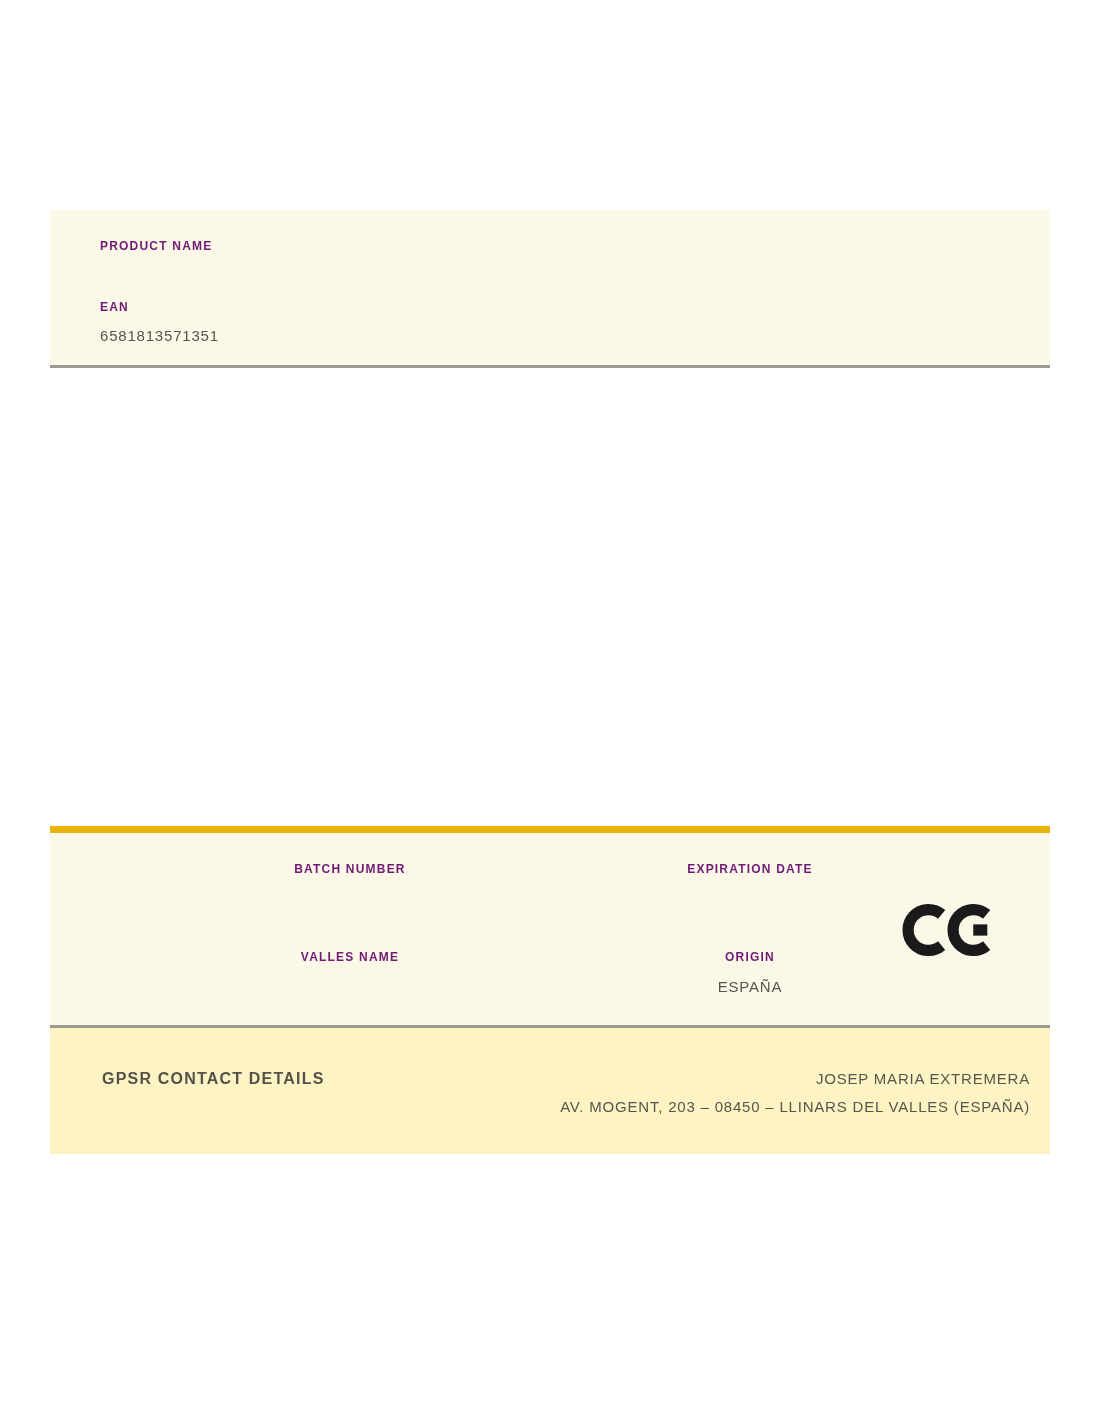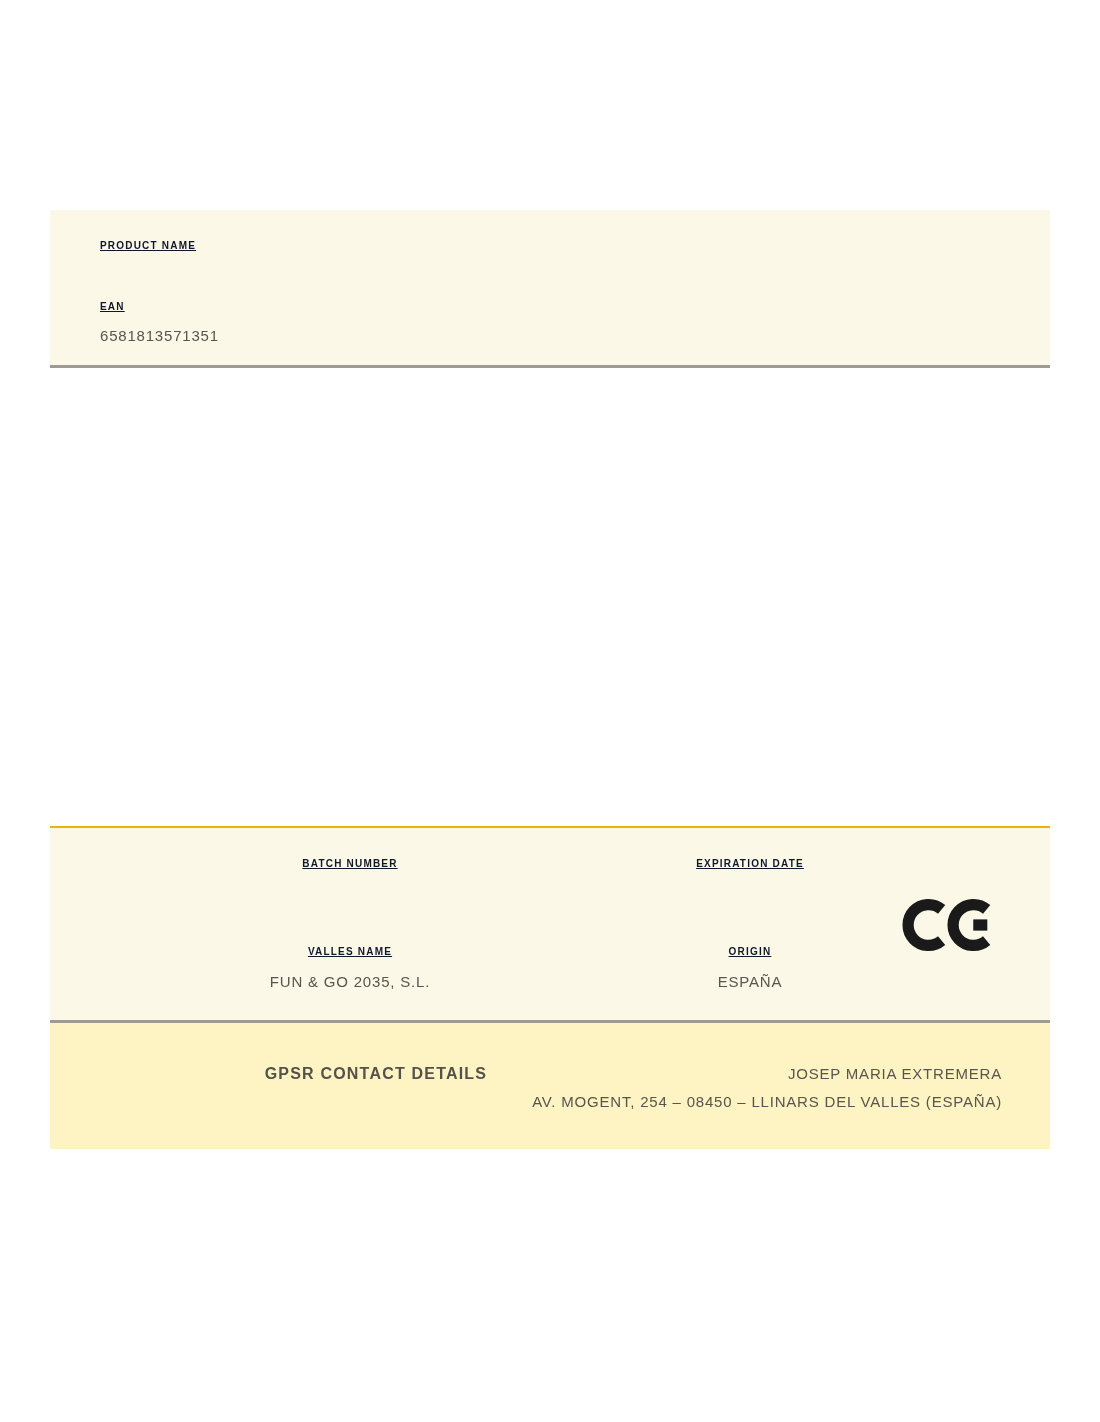--- a/index.html
+++ b/index.html
@@ -7,26 +7,25 @@
     width: 1100px;
     background: #ffffff;
     font-family: "Liberation Sans", "DejaVu Sans", sans-serif;
   }
   body { height: 1422px; position: relative; overflow: hidden; }
 
   .sheet { width: 1000px; margin: 0 auto; }
 
   
   .field-label {
-    font-size: 10px;
+    font-size: 12px;
     font-weight: bold;
     letter-spacing: 1.2px;
     line-height: 24px;
-    color: #0f172a;
-    text-decoration: underline;
+    color: #701a75;
   }
   .field-value {
     font-size: 15px;
     font-weight: normal;
     letter-spacing: 0.8px;
     line-height: 24px;
     color: #57554d;
   }
 
   
@@ -36,21 +35,21 @@
     border-bottom: 3px solid #9c9c94;
     padding: 24px 50px 17px 50px;
   }
   .product-section .field-value { margin-top: 5px; }
   .product-section .second-label { margin-top: 37px; }
 
   
   .batch-section {
     margin-top: 458px;
     background: #fcf8e8;
-    border-top: 2px solid #eab308;
+    border-top: 7px solid #eab308;
     border-bottom: 3px solid #9c9c94;
     padding: 24px 0 26px 100px;
     display: flex;
     position: relative;
   }
   .batch-col {
     width: 400px;
     text-align: center;
   }
   .batch-col .second-label { margin-top: 64px; }
@@ -61,23 +60,23 @@
     top: 64px;
     right: 58px;
     width: 90px;
     height: 66px;
   }
   .ce-wrap svg { width: 100%; height: 100%; display: block; }
 
   
   .gpsr-section {
     background: #fdf3c3;
-    padding: 37px 48px 33px 52px;
+    padding: 37px 20px 33px 52px;
     display: flex;
-    justify-content: flex-end;
+    justify-content: space-between;
     align-items: flex-start;
   }
   .gpsr-label {
     font-size: 16px;
     font-weight: bold;
     letter-spacing: 1.2px;
     line-height: 28px;
     color: #53514a;
     white-space: nowrap;
   }
@@ -98,21 +97,20 @@
   <section class="product-section">
     <div class="field-label">PRODUCT NAME</div>
     <div class="field-label second-label">EAN</div>
     <div class="field-value">6581813571351</div>
   </section>
 
   <section class="batch-section">
     <div class="batch-col">
       <div class="field-label">BATCH NUMBER</div>
       <div class="field-label second-label">VALLES NAME</div>
-      <div class="field-value">FUN &amp; GO 2035, S.L.</div>
     </div>
     <div class="batch-col">
       <div class="field-label">EXPIRATION DATE</div>
       <div class="field-label second-label">ORIGIN</div>
       <div class="field-value">ESPAÑA</div>
     </div>
 
     <div class="ce-wrap">
       <svg viewBox="0 0 96 66" xmlns="http://www.w3.org/2000/svg" aria-hidden="true">
 
@@ -122,17 +120,17 @@
 
         <path d="M 76 33 L 91 33" fill="none" stroke="#1a1a1a" stroke-width="12" stroke-linecap="butt"></path>
       </svg>
     </div>
   </section>
 
   <section class="gpsr-section">
     <div class="gpsr-label">GPSR CONTACT DETAILS</div>
     <div class="contact-block">
       <div>JOSEP MARIA EXTREMERA</div>
-      <div>AV. MOGENT, 254 – 08450 – LLINARS DEL VALLES (ESPAÑA)</div>
+      <div>AV. MOGENT, 203 – 08450 – LLINARS DEL VALLES (ESPAÑA)</div>
     </div>
   </section>
 
 </div>
 
 </body></html>

